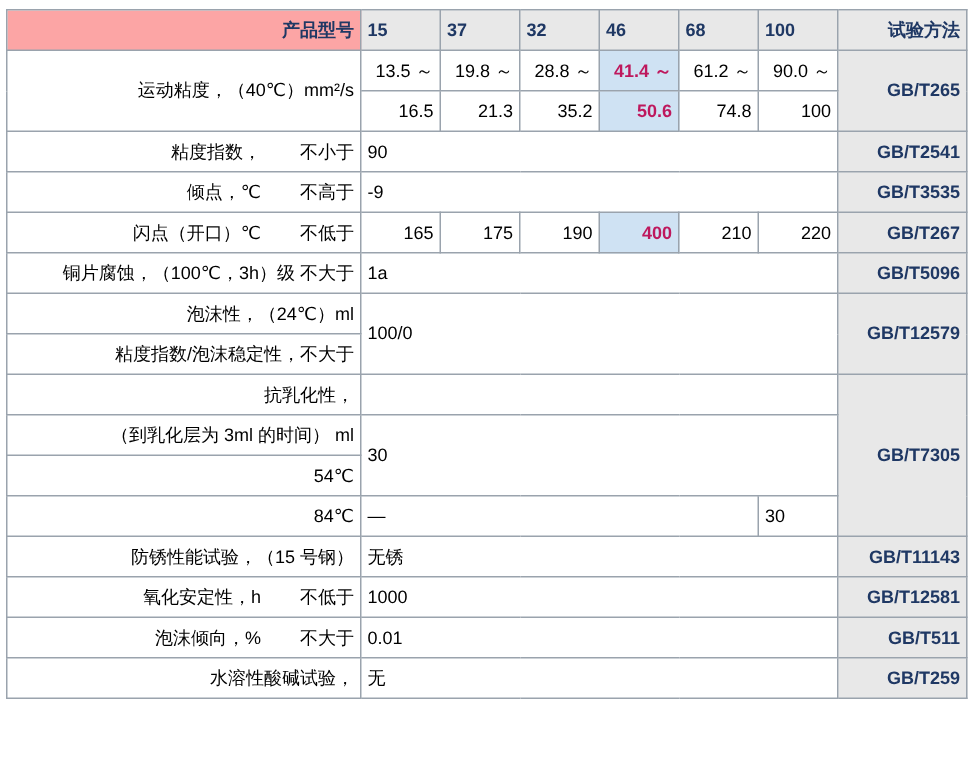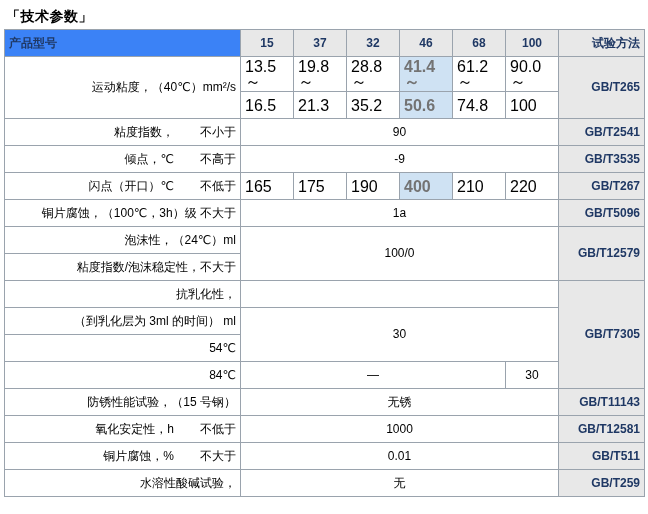--- a/index.html
+++ b/index.html
@@ -37,42 +37,42 @@
   table.spec td {
     border: 1px solid #9aa3ad;
     padding: 2px 4px;
     vertical-align: middle;
     line-height: 15px;
     height: 22px;
   }
   .hdr {
     background: #e8e8e8;
     font-weight: bold;
-    text-align: center;
     color: #1f3864;
     margin-top: 32px;
   }
   .hdr-left {
-    background: #3b82f6;
+    background: #fca5a5;
     font-weight: bold;
     color: #1f3864;
+    text-align: right;
     padding-right: 8px;
   }
   .method {
     background: #e8e8e8;
     font-weight: bold;
     text-align: right;
     color: #1f3864;
     font-size: 12px;
   }
-  .ctr { text-align: center; margin-top: 47px; }
-  .num { text-align: left; font-size: 16px; }
+  .ctr { text-align: left; margin-top: 47px; }
+  .num { text-align: right; font-size: 12px; }
   .hl {
     background: #cfe2f3;
-    color: #737373;
+    color: #be185d;
     font-weight: bold;
   }
   .rowlabel {
     text-align: right;
     white-space: nowrap;
   }
   .rowlabel .tail {
     display: inline-block;
     padding-left: 26px;
   }
@@ -87,21 +87,20 @@
   .vtall { height: 40px; }
   col.c-label { width: 236px; }
   col.c-num   { width: 53px; }
   col.c-meth  { width: 86px; }
 </style>
 </head>
 <body>
 
 <div class="page">
 
-  <div class="title">「技术参数」</div>
 
   <table class="spec">
     <colgroup>
       <col class="c-label">
       <col class="c-num">
         <col class="c-num">
         <col class="c-num">
       <col class="c-num">
         <col class="c-num">
         <col class="c-num">
@@ -205,21 +204,21 @@
       <td class="method">GB/T11143</td>
     </tr>
 
     <tr>
       <td class="rowlabel"><span>氧化安定性，h</span><span class="tail">不低于</span></td>
       <td class="ctr" colspan="6">1000</td>
       <td class="method">GB/T12581</td>
     </tr>
 
     <tr>
-      <td class="rowlabel"><span>铜片腐蚀，%</span><span class="tail">不大于</span></td>
+      <td class="rowlabel"><span>泡沫倾向，%</span><span class="tail">不大于</span></td>
       <td class="ctr" colspan="6">0.01</td>
       <td class="method">GB/T511</td>
     </tr>
 
     <tr>
       <td class="rowlabel">水溶性酸碱试验，</td>
       <td class="ctr" colspan="6">无</td>
       <td class="method">GB/T259</td>
     </tr>
 

